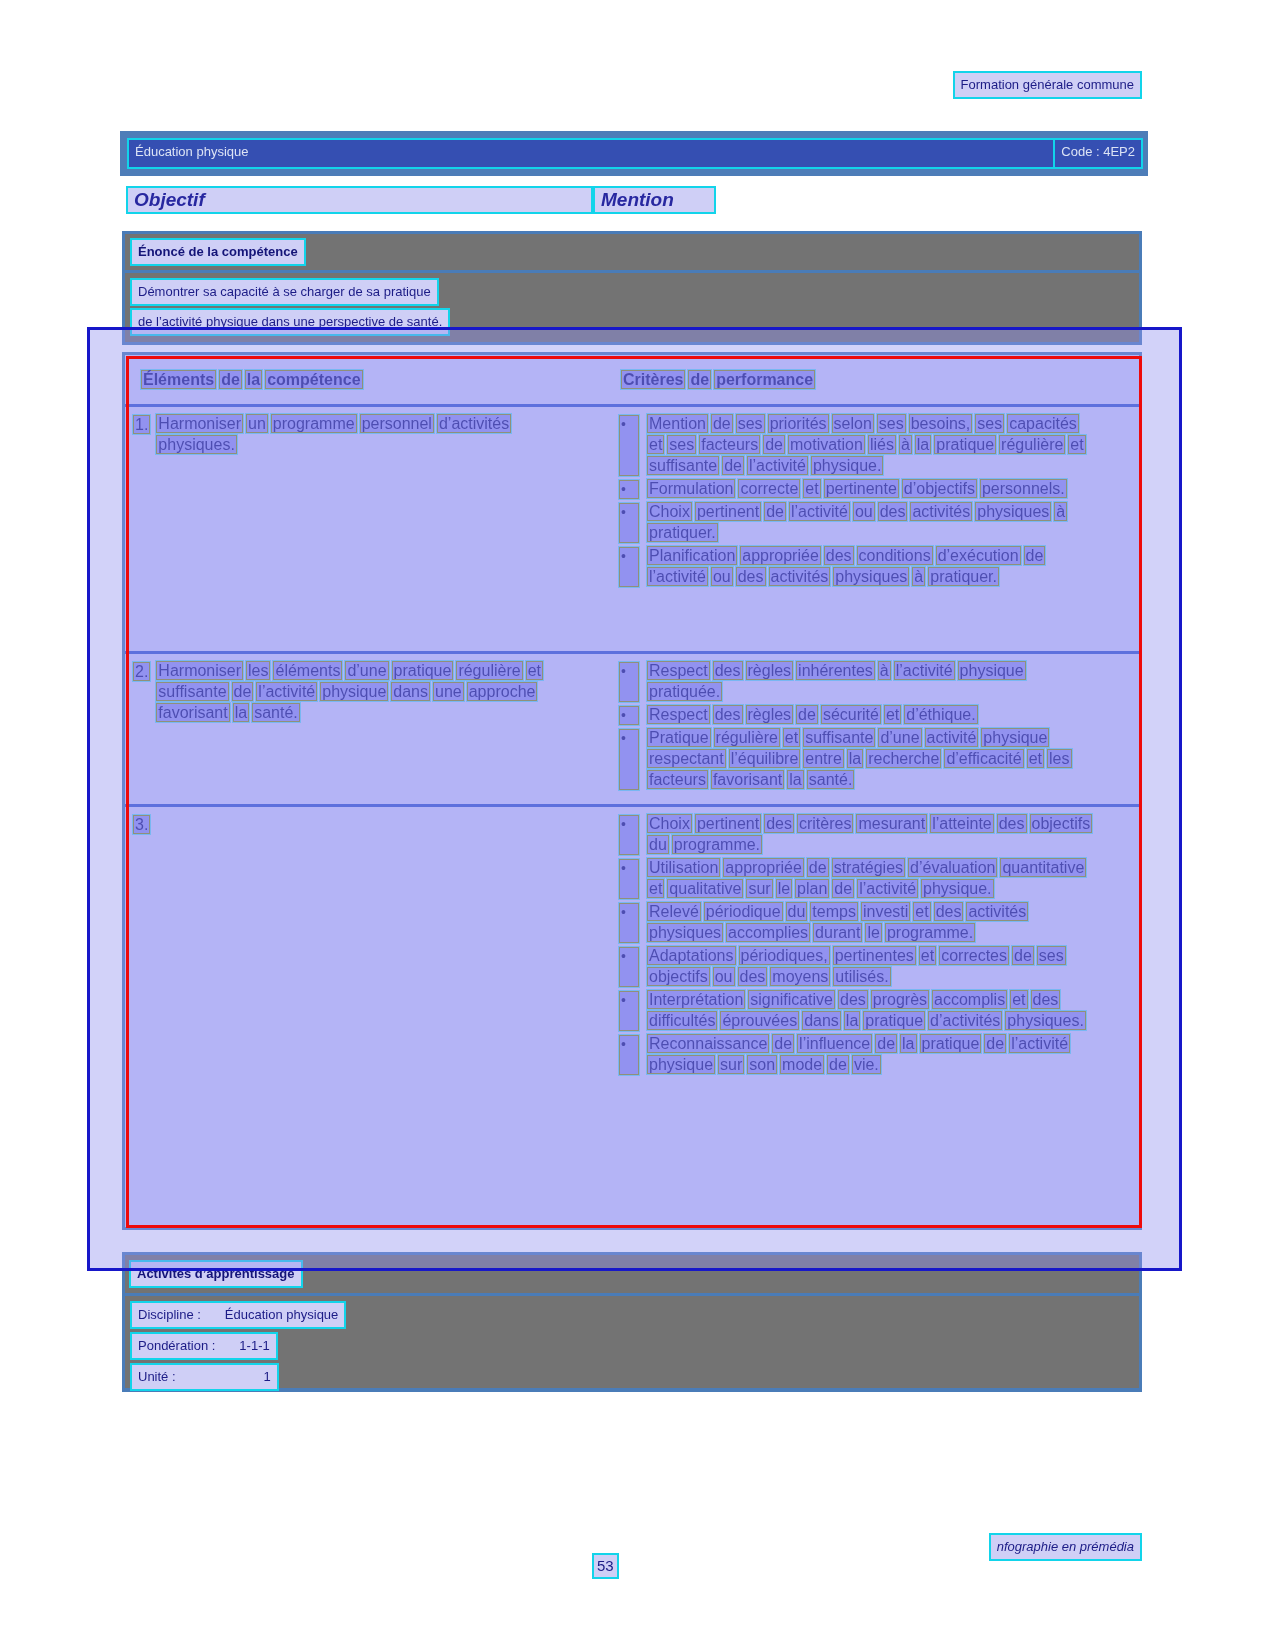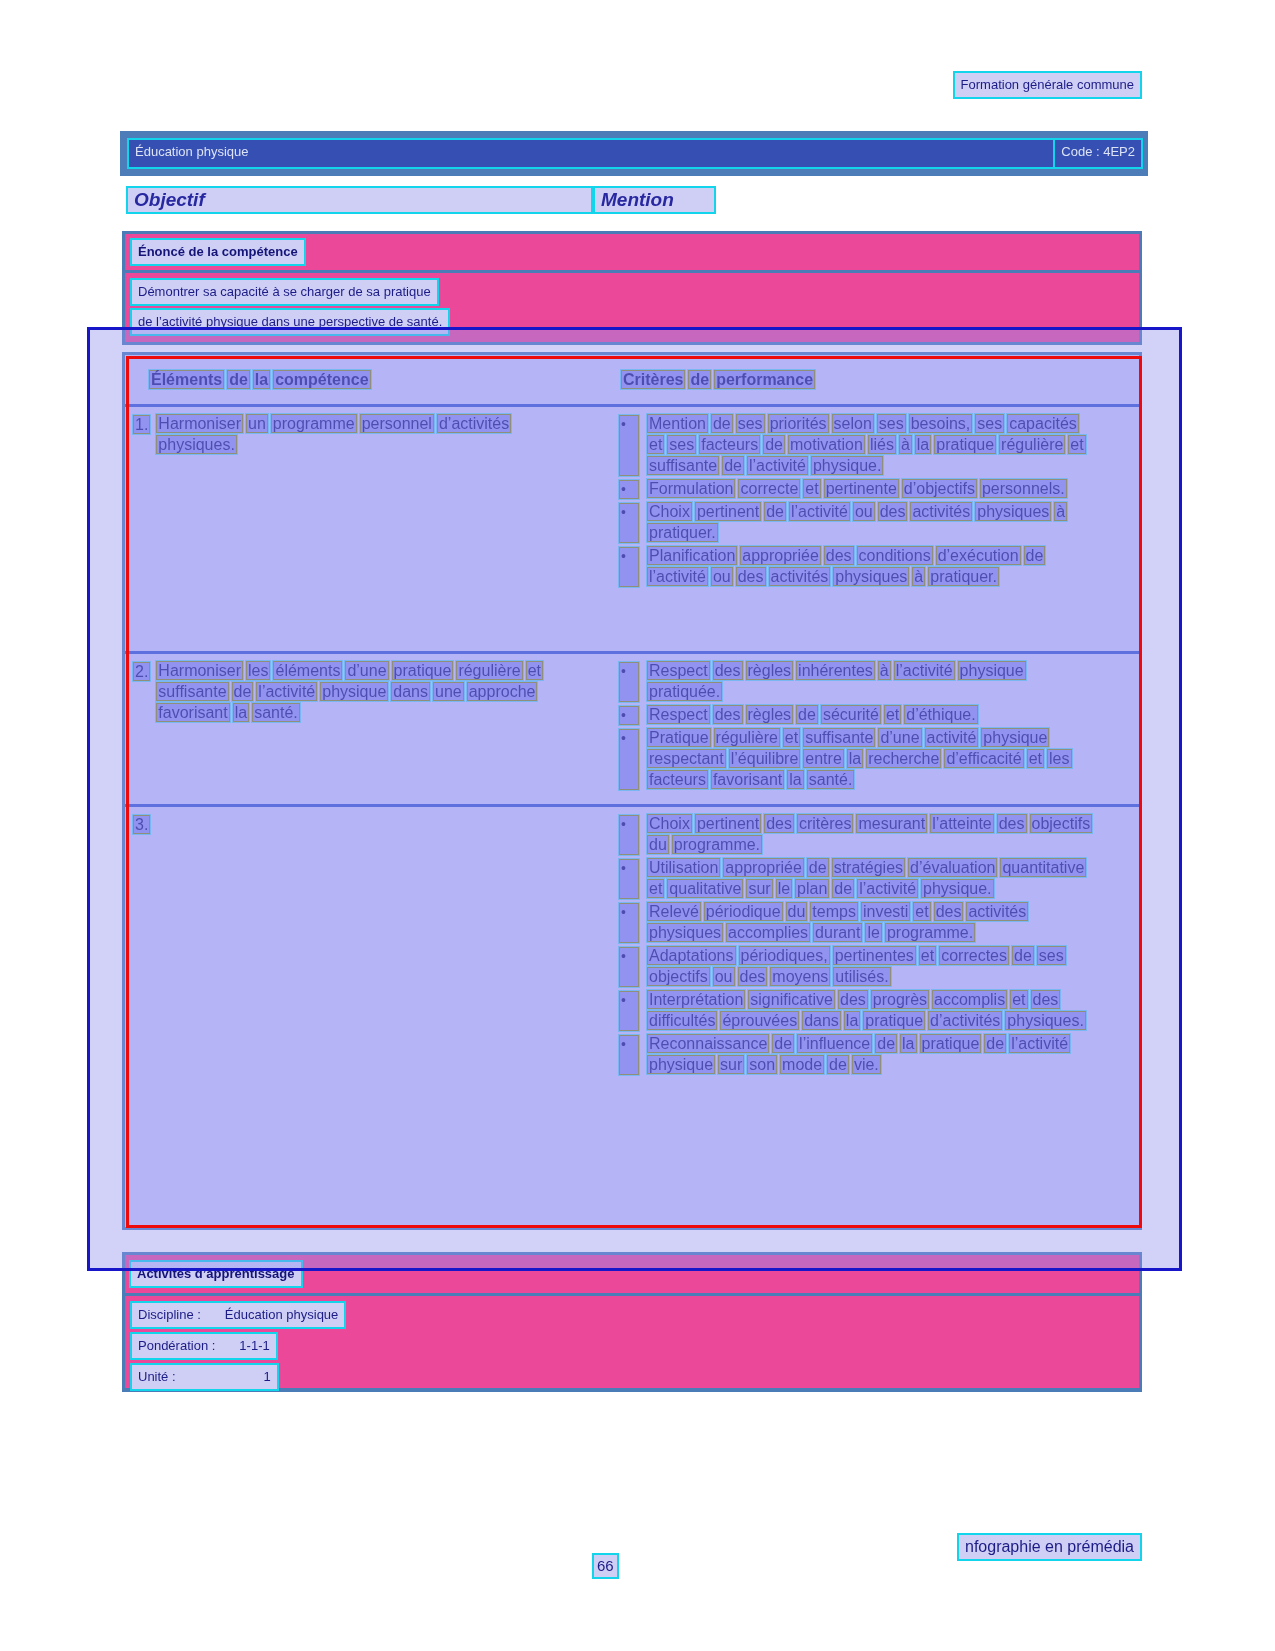--- a/index.html
+++ b/index.html
@@ -16,40 +16,40 @@
   .bar{position:absolute;left:120px;top:131px;width:1028px;height:45px;background:#4d7db8;}
   .bar .hl{background:rgba(25,25,170,0.45);color:#dce3f5;}
   .bl1{position:absolute;left:7px;top:7px;width:928px;height:31px;}
   .bl2{position:absolute;right:5px;top:7px;height:31px;}
 
   .titles{position:absolute;left:126px;top:186px;display:flex;}
   .titles .hl{font-size:19px;font-weight:bold;font-style:italic;color:#2828a0;}
   .t1{width:467px;}
   .t2{width:123px;}
 
-  .sbox{border:3px solid #4a7cb8;background:#ec4899;}
+  .sbox{border:3px solid #4a7cb8;background:#737373;}
   .enonce{position:absolute;left:122px;top:231px;width:1020px;height:114px;}
   .ebox-head{border-bottom:3px solid #4a7cb8;padding:4px 5px;}
   .ebox-head .hl{font-weight:bold;color:#141478;}
   .ebody{padding:3px 5px;}
   .ebody .hl{display:block;margin:2px 0;width:fit-content;}
 
   
   .overlay{position:absolute;left:87px;top:327px;width:1095px;height:944px;
            background:rgba(147,147,240,0.42);border:3px solid #1717c9;z-index:40;pointer-events:none;}
   
   .redrect{position:absolute;left:126px;top:356px;width:1016px;height:872px;
            border:3px solid #ee0a0a;z-index:50;pointer-events:none;}
 
   .ctable{position:absolute;left:122px;top:352px;width:1020px;height:878px;
           border:3px solid #4a7cb8;display:flex;flex-direction:column;}
   .thead,.trow{background:rgba(105,105,240,0.35);}
   .thead{height:52px;border-bottom:3px solid #3656cf;display:flex;align-items:center;}
   .thead p{font-weight:bold;}
-  .h1{width:492px;padding-left:24px;}
+  .h1{width:492px;padding-left:16px;}
   .h2{flex:1;padding-left:4px;}
 
   .trow{display:flex;border-bottom:3px solid #3656cf;padding-top:6px;}
   .r1{height:247px;}
   .r2{height:153px;}
   .r3{flex:1;border-bottom:none;}
 
   .cell{display:flex;align-items:flex-start;}
   .c1{width:494px;padding-left:8px;}
   .c2{flex:1;flex-direction:column;}
@@ -67,21 +67,21 @@
   .activites{position:absolute;left:122px;top:1252px;width:1020px;height:140px;border-bottom-width:4px;}
   .ahead{border-bottom:3px solid #4a7cb8;padding:5px 4px;}
   .ahead .hl{font-weight:bold;color:#141478;}
   .abody{padding:2px 5px;}
   .field{margin:3px 0;}
   .field .hl .val{margin-left:24px;}
   .field:nth-child(2) .hl .val{}
   .field:nth-child(3) .hl .val{margin-left:88px;}
 
   .credit{position:absolute;top:1533px;right:133px;}
-  .credit .hl{font-size:16px;}
+  .credit .hl{font-size:13px;font-style:italic;}
   .pnum{position:absolute;top:1553px;left:592px;}
   .pnum .hl{font-size:15px;padding:0 3px;}
 </style>
 </head>
 <body>
 
 <div class="page">
 
   <div class="top-note">
     <span class="hl">Formation générale commune</span>
@@ -209,16 +209,16 @@
     </div>
   </div>
 
   <div class="overlay"></div>
   <div class="redrect"></div>
 
   <div class="credit">
     <span class="hl">nfographie en prémédia</span>
   </div>
   <div class="pnum">
-    <span class="hl">66</span>
+    <span class="hl">53</span>
   </div>
 
 </div>
 
 </body></html>

